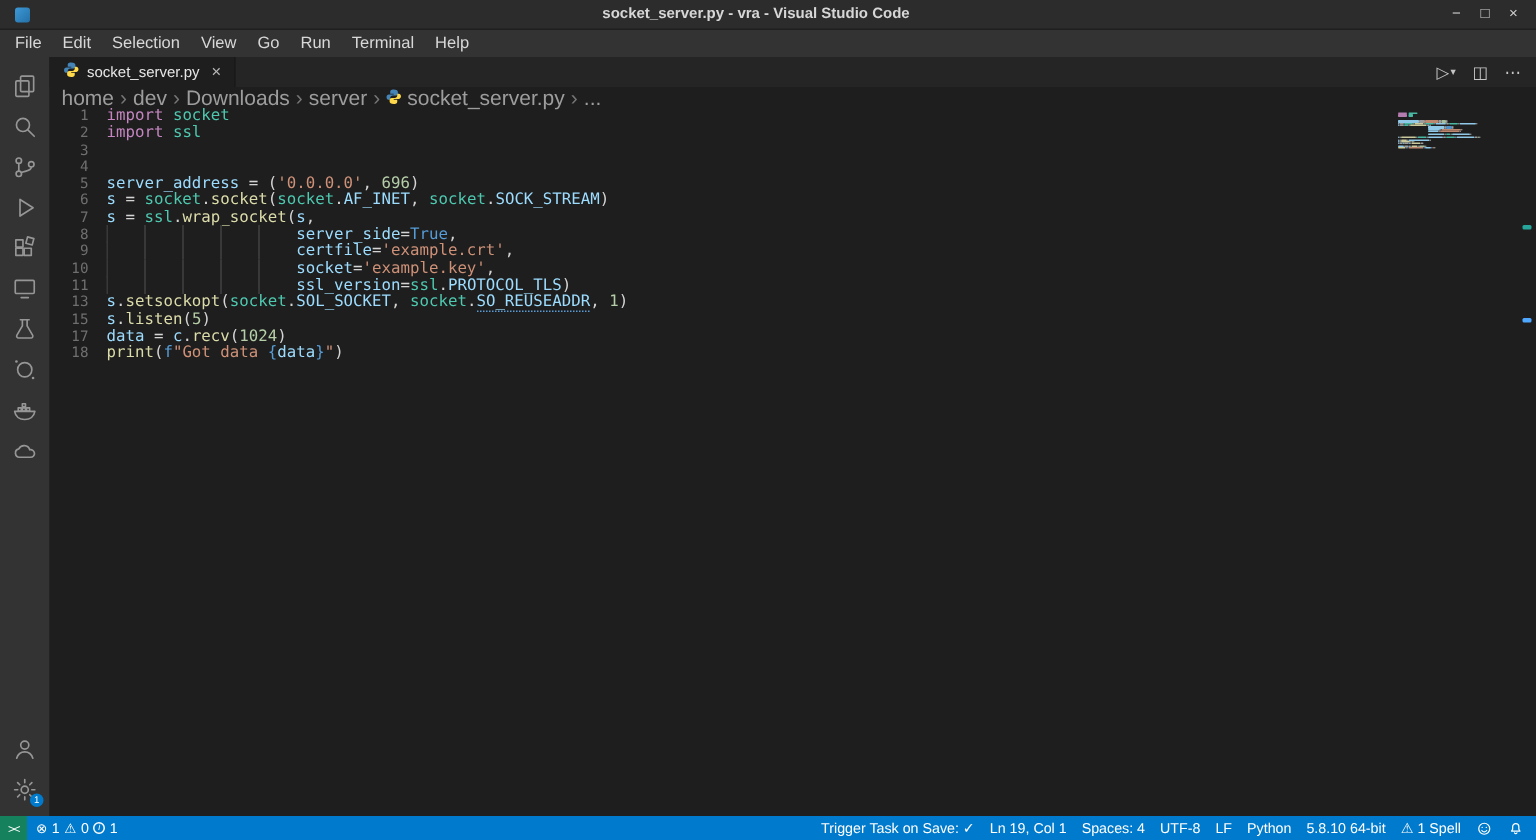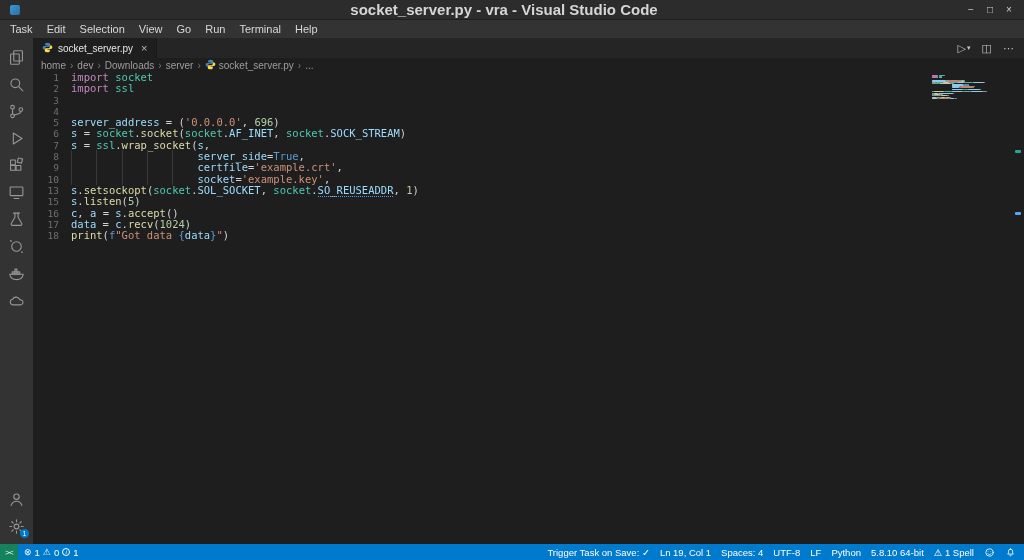--- a/index.html
+++ b/index.html
@@ -3,21 +3,21 @@
 <meta charset="utf-8">
 <style>
   * { box-sizing: border-box; margin: 0; padding: 0; }
   html,body { width:1024px; height:560px; overflow:hidden; }
   body { background:#1e1e1e; font-family:"Liberation Sans", sans-serif; -webkit-font-smoothing:antialiased; }
   .window { width:1024px; height:560px; display:flex; flex-direction:column; }
 
   
   .titlebar { height:20px; background:#2c2c2c; border-bottom:1px solid #1f1f1f; display:flex; align-items:center; position:relative; flex:none; }
   .app-icon { width:10px; height:10px; margin-left:10px; border-radius:2px; background:linear-gradient(135deg,#3d99d6,#2470a8); z-index:2; }
-  .win-title { position:absolute; left:0; right:16px; text-align:center; color:#d6d6d6; font-size:15px; font-weight:700; }
+  .win-title { position:absolute; left:0; right:16px; text-align:center; color:#d6d6d6; font-size:10px; font-weight:700; }
   .win-controls { margin-left:auto; display:flex; gap:3px; padding-right:7px; z-index:2; }
   .win-controls span { width:16px; text-align:center; color:#cfcfcf; font-size:10px; line-height:18px; cursor:default; }
 
   
   .menubar { height:18px; background:#333333; display:flex; align-items:center; padding-left:3px; flex:none; }
   .mi { color:#d8d8d8; font-size:11px; padding:0 7px; cursor:default; }
 
   
   .main { display:flex; height:506px; flex:none; }
 
@@ -31,21 +31,21 @@
 
   
   .tabbar { height:20px; background:#252526; display:flex; align-items:stretch; flex:none; }
   .tab { display:flex; align-items:center; gap:5px; padding:0 9px; background:#1e1e1e; border-right:1px solid #191919; color:#e6e6e6; font-size:10px; cursor:pointer; }
   .tab-close { color:#b9b9b9; font-size:11px; margin-left:3px; }
   .editor-actions { margin-left:auto; display:flex; align-items:center; gap:11px; padding-right:10px; color:#c5c5c5; font-size:11px; }
   .ea { cursor:pointer; display:flex; align-items:center; }
   .ea .dd { font-size:7px; margin-left:1px; }
 
   
-  .breadcrumb { height:14px; display:flex; align-items:center; gap:4px; padding-left:8px; font-size:10px; color:#9d9d9d; flex:none; }
+  .breadcrumb { height:14px; display:flex; align-items:center; gap:4px; padding-left:8px; font-size:14px; color:#9d9d9d; flex:none; }
   .bc-sep { color:#767676; }
   .bc-file { display:flex; align-items:center; gap:3px; }
 
   
   .code-wrap { position:relative; flex:1; overflow:hidden; }
   .code-lines { position:absolute; top:0; left:0; right:96px; }
   .line { display:flex; height:11.3px; }
   .gutter { flex:none; width:26px; text-align:right; color:#6f6f6f; font:9.5px/11.3px "DejaVu Sans Mono", monospace; }
   .ltext { flex:1; padding-left:12px; white-space:pre; font:10.5px/11.3px "DejaVu Sans Mono", monospace; color:#d4d4d4; }
   .line.current .ltext { box-shadow: inset 0 1px 0 #323232, inset 0 -1px 0 #323232; }
@@ -81,21 +81,21 @@
     <span class="app-icon"></span>
     <div class="win-title">socket_server.py - vra - Visual Studio Code</div>
     <div class="win-controls">
       <span>−</span>
       <span>□</span>
       <span>×</span>
     </div>
   </div>
 
   <div class="menubar" id="menubar">
-      <span class="mi">Task</span>
+      <span class="mi">File</span>
       <span class="mi">Edit</span>
       <span class="mi">Selection</span>
       <span class="mi">View</span>
       <span class="mi">Go</span>
       <span class="mi">Run</span>
       <span class="mi">Terminal</span>
       <span class="mi">Help</span>
     </div>
 
   <div class="main">
@@ -262,30 +262,30 @@
             </div>
             <div class="line">
               <span class="gutter">9</span>
               <span class="ltext"><span class="tk-ind">                    </span><span class="tk-var">certfile</span><span class="tk-pl">=</span><span class="tk-str">'example.crt'</span><span class="tk-pl">,</span></span>
             </div>
             <div class="line">
               <span class="gutter">10</span>
               <span class="ltext"><span class="tk-ind">                    </span><span class="tk-var">socket</span><span class="tk-pl">=</span><span class="tk-str">'example.key'</span><span class="tk-pl">,</span></span>
             </div>
             <div class="line">
+              <span class="gutter">11</span>
+              <span class="ltext"><span class="tk-ind">                    </span><span class="tk-var">ssl_version</span><span class="tk-pl">=</span><span class="tk-mod">ssl</span><span class="tk-pl">.</span><span class="tk-const">PROTOCOL_TLS</span><span class="tk-pl">)</span></span>
+            </div>
+            <div class="line">
               <span class="gutter">13</span>
               <span class="ltext"><span class="tk-var">s</span><span class="tk-pl">.</span><span class="tk-fn">setsockopt</span><span class="tk-pl">(</span><span class="tk-mod">socket</span><span class="tk-pl">.</span><span class="tk-const">SOL_SOCKET</span><span class="tk-pl">, </span><span class="tk-mod">socket</span><span class="tk-pl">.</span><span class="tk-spell">SO_REUSEADDR</span><span class="tk-pl">, </span><span class="tk-num">1</span><span class="tk-pl">)</span></span>
             </div>
             <div class="line">
               <span class="gutter">15</span>
               <span class="ltext"><span class="tk-var">s</span><span class="tk-pl">.</span><span class="tk-fn">listen</span><span class="tk-pl">(</span><span class="tk-num">5</span><span class="tk-pl">)</span></span>
-            </div>
-            <div class="line">
-              <span class="gutter">16</span>
-              <span class="ltext"><span class="tk-var">c</span><span class="tk-pl">, </span><span class="tk-var">a</span><span class="tk-pl"> = </span><span class="tk-var">s</span><span class="tk-pl">.</span><span class="tk-fn">accept</span><span class="tk-pl">()</span></span>
             </div>
             <div class="line">
               <span class="gutter">17</span>
               <span class="ltext"><span class="tk-var">data</span><span class="tk-pl"> = </span><span class="tk-var">c</span><span class="tk-pl">.</span><span class="tk-fn">recv</span><span class="tk-pl">(</span><span class="tk-num">1024</span><span class="tk-pl">)</span></span>
             </div>
             <div class="line">
               <span class="gutter">18</span>
               <span class="ltext"><span class="tk-fn">print</span><span class="tk-pl">(</span><span class="tk-kwd">f</span><span class="tk-str">"Got data </span><span class="tk-kwd">{</span><span class="tk-var">data</span><span class="tk-kwd">}</span><span class="tk-str">"</span><span class="tk-pl">)</span></span>
             </div>
           </div>

